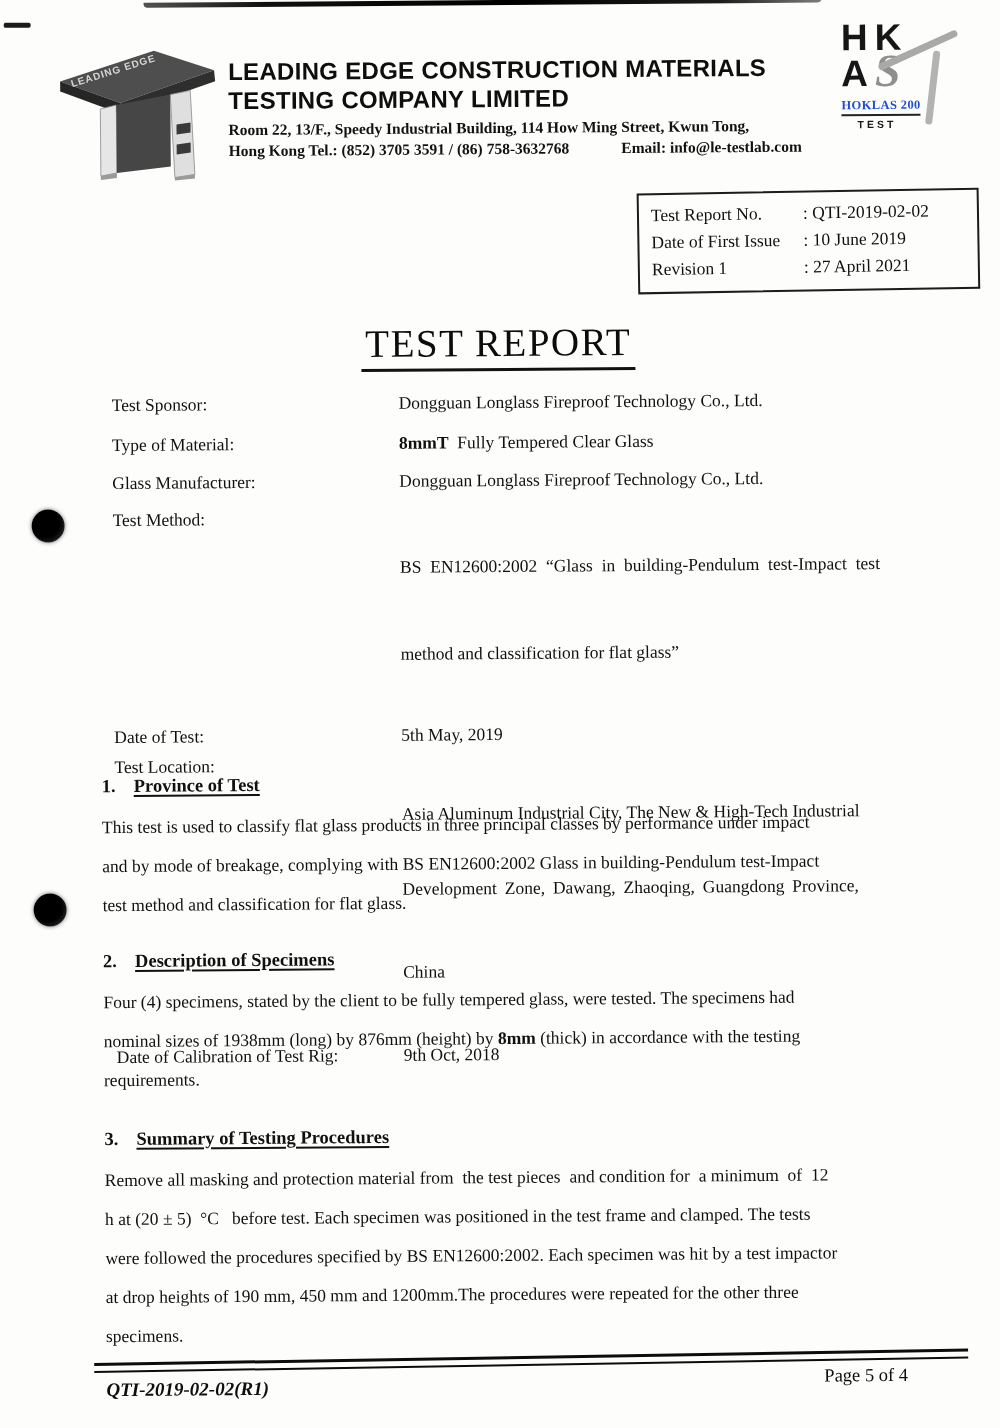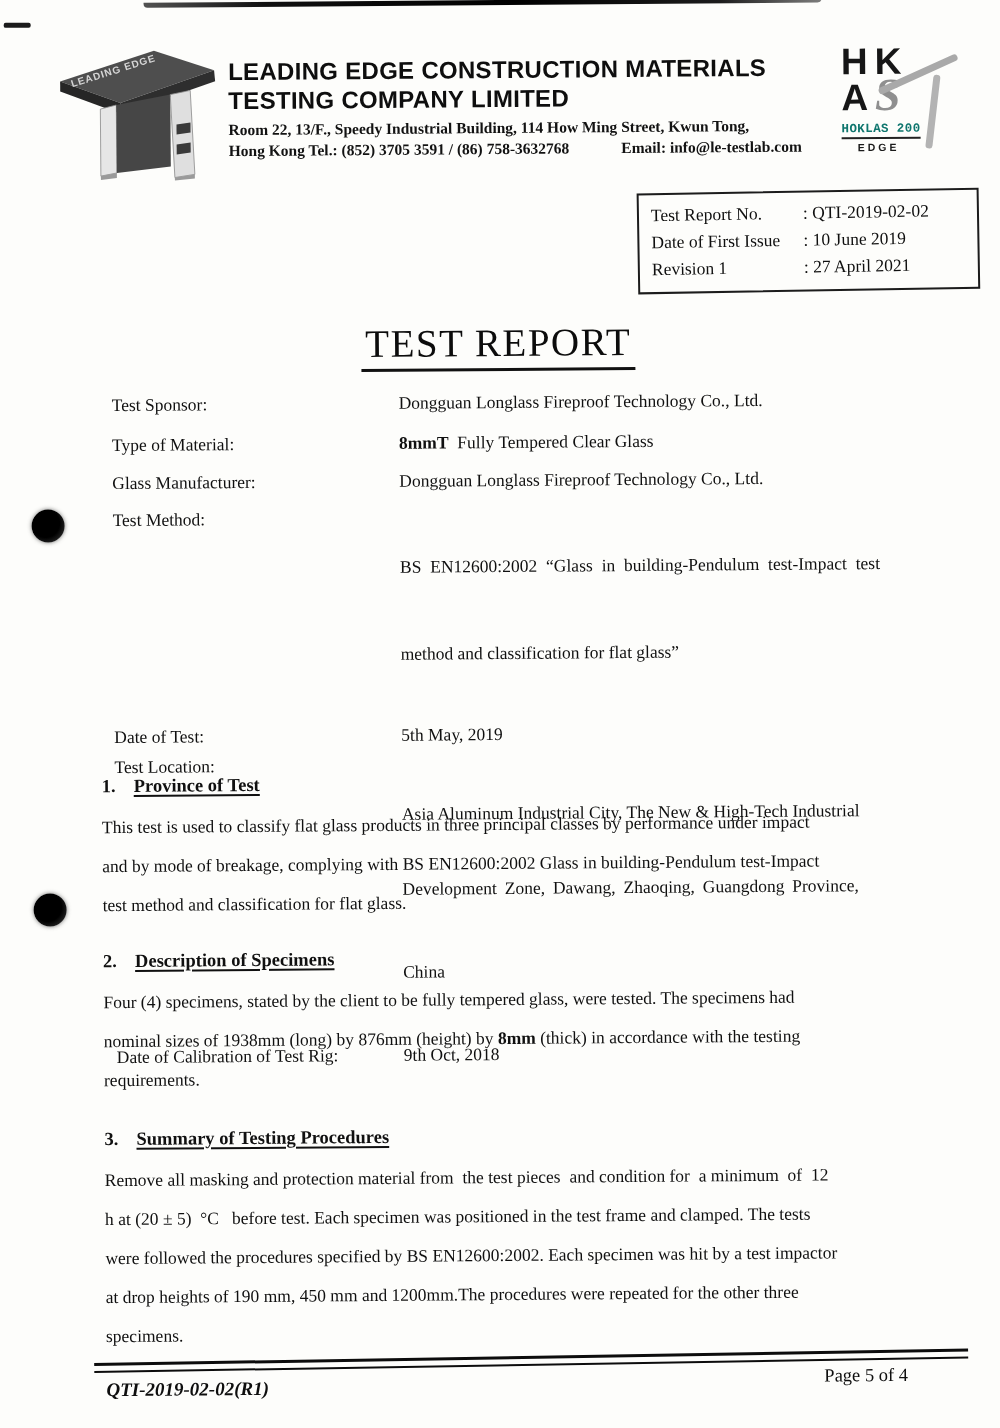--- a/index.html
+++ b/index.html
@@ -18,32 +18,32 @@
   .punch-dot{width:33px;height:33px;border-radius:50%;
     background:radial-gradient(circle at 42% 42%,#000 52%,#191919 70%,#4a4a4a 88%,rgba(120,120,120,0) 100%);
     box-shadow:0 0 4px rgba(60,60,60,.7);}
   
   .company-name{font-family:"Liberation Sans",sans-serif;font-weight:bold;
     font-size:24px;line-height:29px;letter-spacing:.3px;color:#0e0e0e;}
   .company-addr{font-weight:bold;font-size:15.5px;line-height:21px;color:#121212;}
   .addr-row{display:flex;}
   .addr-email{margin-left:52px;}
   
-  .hkas{left:845px;top:48px;width:122px;text-align:left;}
+  .hkas{left:845px;top:24px;width:122px;text-align:left;}
   .hkas-letters{font-family:"Liberation Sans",sans-serif;font-weight:bold;
     font-size:37px;line-height:33px;letter-spacing:7px;color:#161616;position:relative;}
   .hkas-s{font-family:"Liberation Serif",serif;font-style:italic;font-weight:bold;
     font-size:46px;color:#8f8f8f;letter-spacing:0;}
   .hkas-swoosh{position:absolute;left:34px;top:26px;width:86px;height:7px;background:#a9a9a9;
     border-radius:4px;transform:rotate(-24deg);}
   .hkas-ribbon{position:absolute;left:88px;top:30px;width:7px;height:74px;background:#b3b3b3;
     border-radius:3px;transform:rotate(7deg);}
-  .hoklas{margin-top:8px;font-family:Liberation Mono, monospace;font-weight:bold;
+  .hoklas{margin-top:8px;font-family:Liberation Serif, serif;font-weight:bold;
     font-size:12.5px;letter-spacing:.4px;border-bottom:2px solid #222;display:inline-block;
-    padding-bottom:1px;color:#0f766e;}
+    padding-bottom:1px;color:#1d4ed8;}
   .hkas-test{font-family:"Liberation Sans",sans-serif;font-weight:bold;font-size:10.5px;
     letter-spacing:3px;color:#1a1a1a;margin-top:2px;margin-left:16px;}
   
   .report-box{left:640px;top:193px;width:318px;border:2px solid #1c1c1c;
     padding:7px 8px 9px 12px;font-size:17.5px;line-height:27px;color:#0f0f0f;
     transform:rotate(-0.5deg);background:#fdfdfb;}
   .report-box .row{display:flex;}
   .report-box .lbl{width:152px;flex-shrink:0;}
   
   .title-wrap{left:0;top:320px;width:1000px;text-align:center;}
@@ -116,21 +116,21 @@
   </div>
 
   <div class="abs hkas">
     <div class="hkas-letters">
       <span>HK</span><br>
       <span>A</span><span class="hkas-s">S</span>
       <span class="hkas-swoosh"></span>
       <span class="hkas-ribbon"></span>
     </div>
     <div class="hoklas">HOKLAS 200</div>
-    <div class="hkas-test">EDGE</div>
+    <div class="hkas-test">TEST</div>
   </div>
 
   <div class="abs report-box">
     <div class="row">
       <span class="lbl">Test Report No.</span>
       <span>: QTI-2019-02-02</span>
     </div>
     <div class="row">
       <span class="lbl">Date of First Issue</span>
       <span>: 10 June 2019</span>

